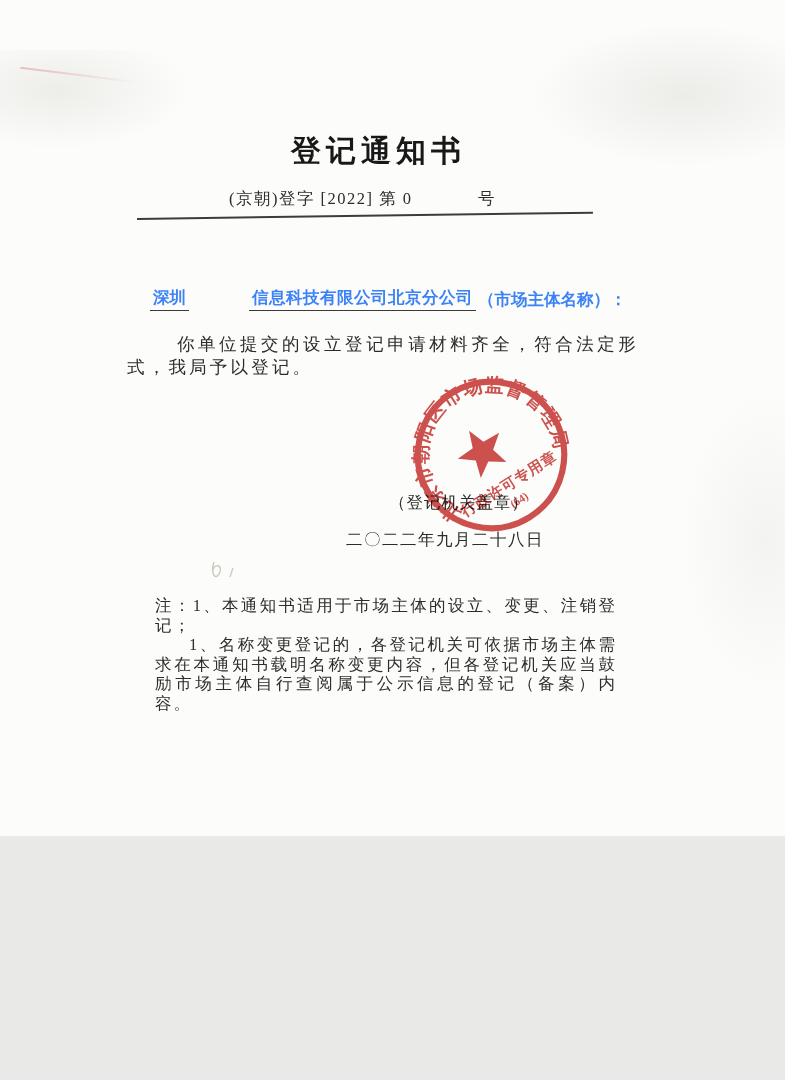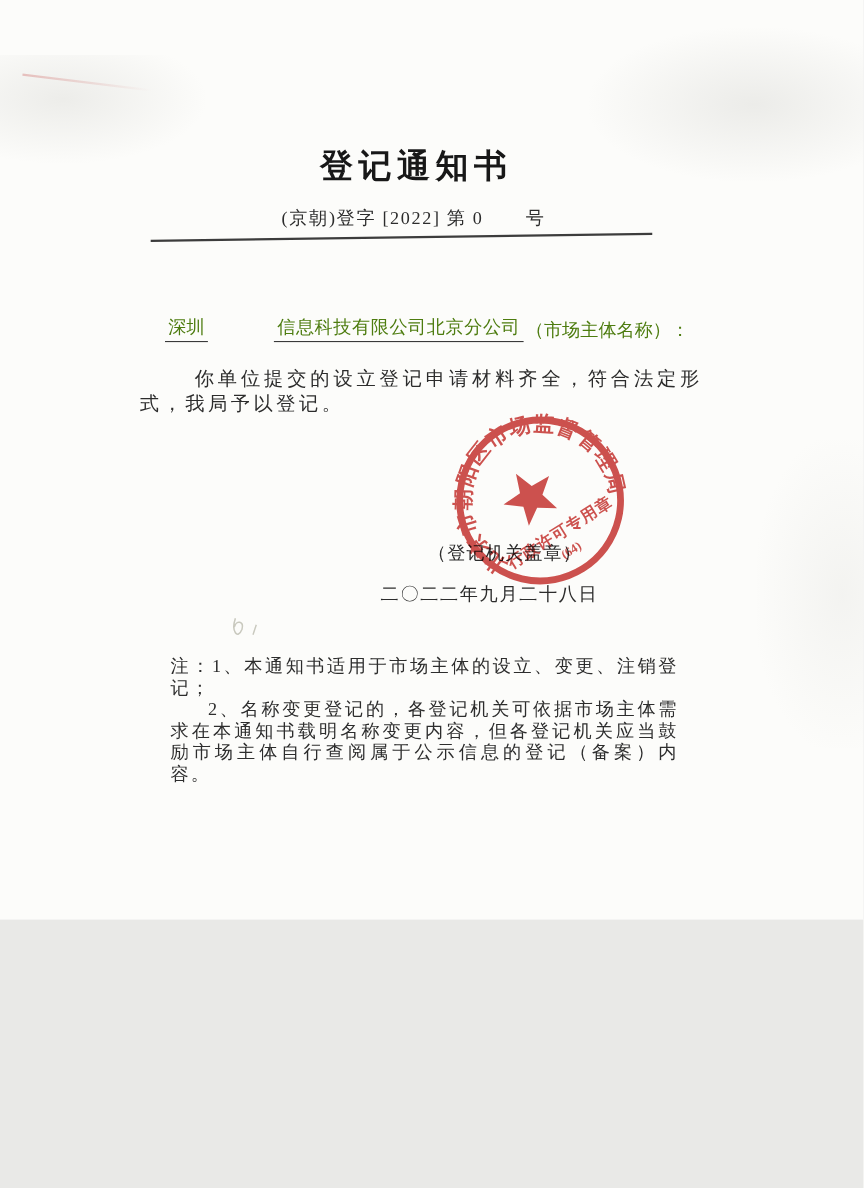--- a/index.html
+++ b/index.html
@@ -26,31 +26,31 @@
        background:linear-gradient(90deg,rgba(205,95,92,.35),rgba(205,95,92,0));
        transform:rotate(7deg);}
   .red-speck{left:255px;top:1016px;width:3px;height:6px;background:rgba(195,70,66,.45);border-radius:1px;}
 
   .doc-title{
     position:absolute;left:291px;top:131px;width:200px;
     font-size:30px;font-weight:bold;color:#181818;
     letter-spacing:5px;white-space:nowrap;
   }
   .doc-no{
-    position:absolute;top:188px;left:256px;
+    position:absolute;top:188px;left:229px;
     font-size:16.5px;letter-spacing:1.5px;color:#2c2c2c;white-space:nowrap;
   }
   .doc-no-suffix{position:absolute;top:188px;left:478px;font-size:16.5px;color:#2c2c2c;}
   .rule{
     position:absolute;left:137px;top:218px;width:456px;height:2px;
     background:#3c3c3c;transform:rotate(-0.8deg);transform-origin:left center;
   }
   .recipient{
-    position:absolute;left:150px;top:287px;font-size:16.5px;color:#4d7c0f;
-    display:flex;align-items:flex-end;white-space:nowrap;
+    position:absolute;left:150px;top:287px;font-size:16.5px;color:#3b82f6;
+    display:flex;align-items:flex-end;white-space:nowrap;font-weight:bold;
   }
   .u{border-bottom:1.5px solid #3a3a3a;padding:0 3px 1px 3px;}
   .recipient .gap{display:inline-block;width:60px;}
   .recipient .company{letter-spacing:0.5px;}
   .recipient .suffix{letter-spacing:0;margin-left:2px;}
 
   .body-par{
     position:absolute;left:127px;top:333px;width:512px;
     font-size:17.5px;line-height:22.5px;letter-spacing:3.2px;
     text-indent:50px;color:#2c2c2c;text-align:justify;
@@ -111,21 +111,21 @@
   <div class="seal-caption">（登记机关盖章）</div>
   <div class="seal-date">二〇二二年九月二十八日</div>
 
   <svg class="squiggle" width="40" height="32" viewBox="0 0 40 32">
     <path d="M14,2 C10,14 16,22 20,12 C22,5 15,3 13,10" fill="none" stroke="#b8b8ab" stroke-width="1.4"></path>
     <path d="M33,8 l-3,9" fill="none" stroke="#b8b8ab" stroke-width="1.3"></path>
   </svg>
 
   <div class="notes">
     <p>注：1、本通知书适用于市场主体的设立、变更、注销登记；</p>
-    <p class="ind">2、名称变更登记的，各登记机关可依据市场主体需求在本通知书载明名称变更内容，但各登记机关应当鼓励市场主体自行查阅属于公示信息的登记（备案）内容。</p>
+    <p class="ind">1、名称变更登记的，各登记机关可依据市场主体需求在本通知书载明名称变更内容，但各登记机关应当鼓励市场主体自行查阅属于公示信息的登记（备案）内容。</p>
   </div>
 
   <div class="stamp">
     <svg viewBox="0 0 200 200">
       <defs>
         <path id="arcPath" d="M 43.2 135.5 A 67 67 0 1 1 156.8 135.5" fill="none"></path>
       </defs>
       <circle cx="100" cy="100" r="77" fill="none" stroke="#c93a36" stroke-width="6.5"></circle>
       <text font-size="20" fill="#c93a36" letter-spacing="1.5" font-family="Liberation Serif, DejaVu Serif, serif" font-weight="bold">
         <textPath href="#arcPath" startOffset="1">北京市朝阳区市场监督管理局</textPath>

